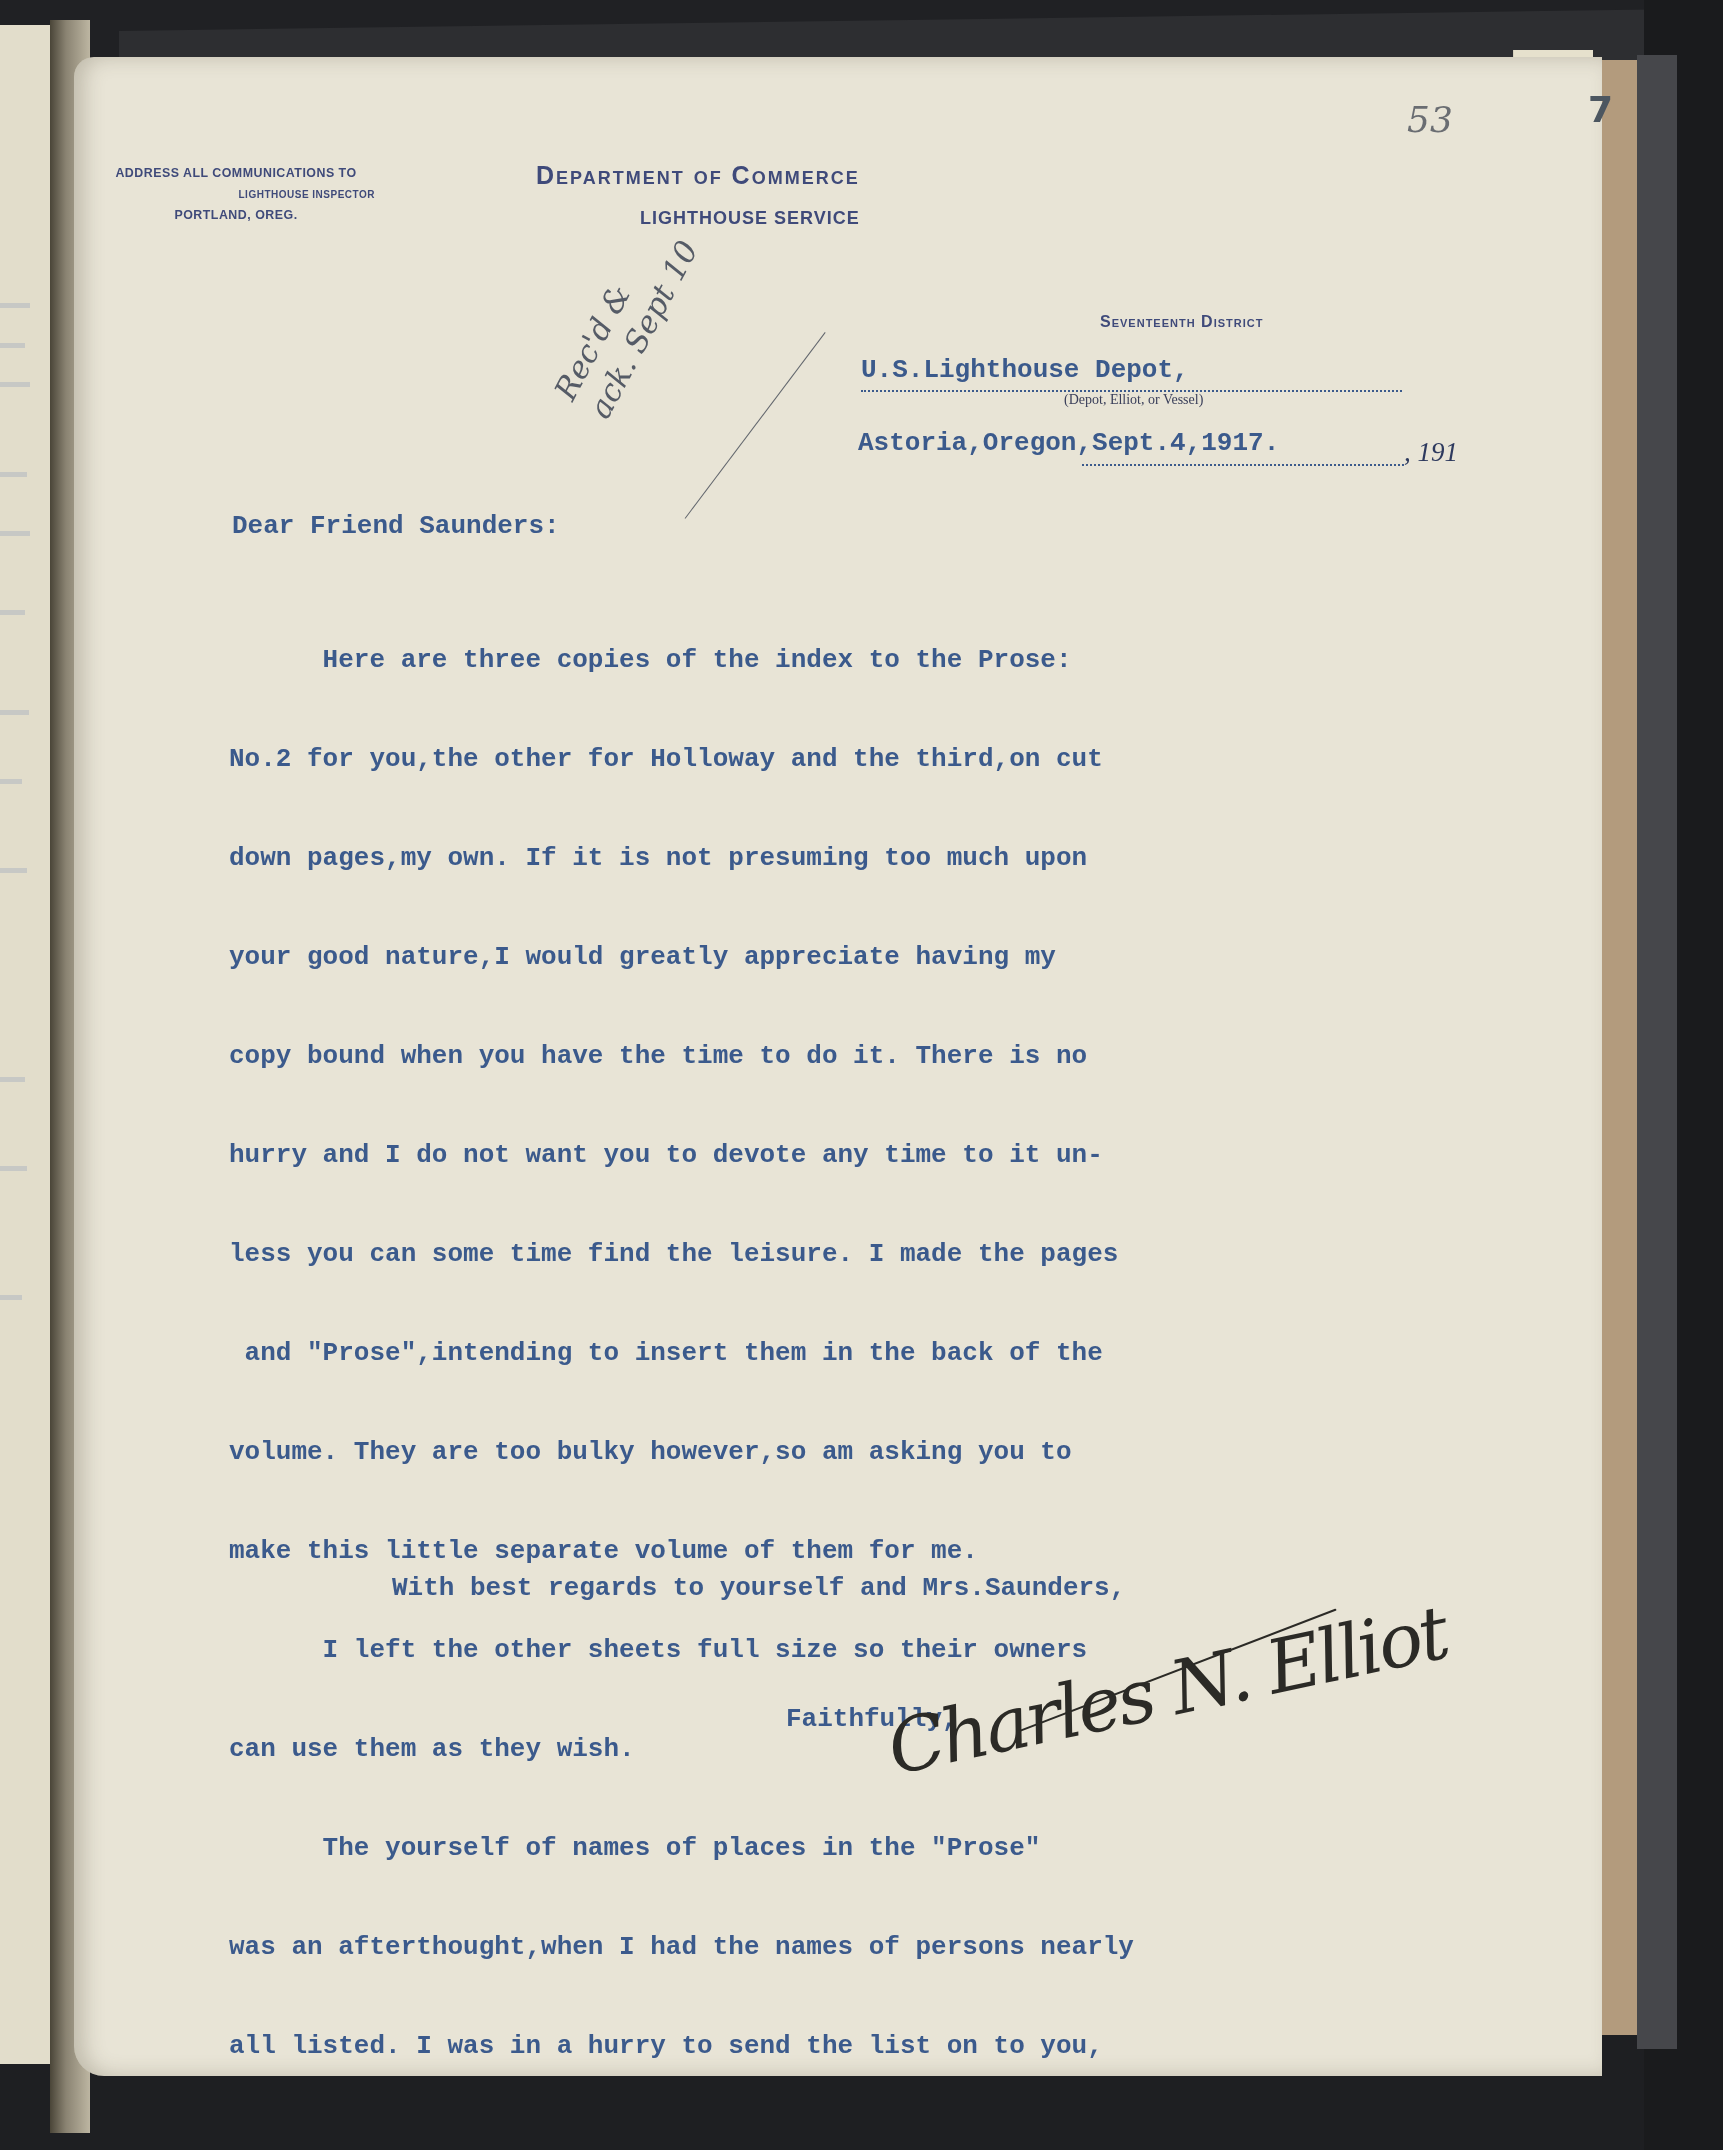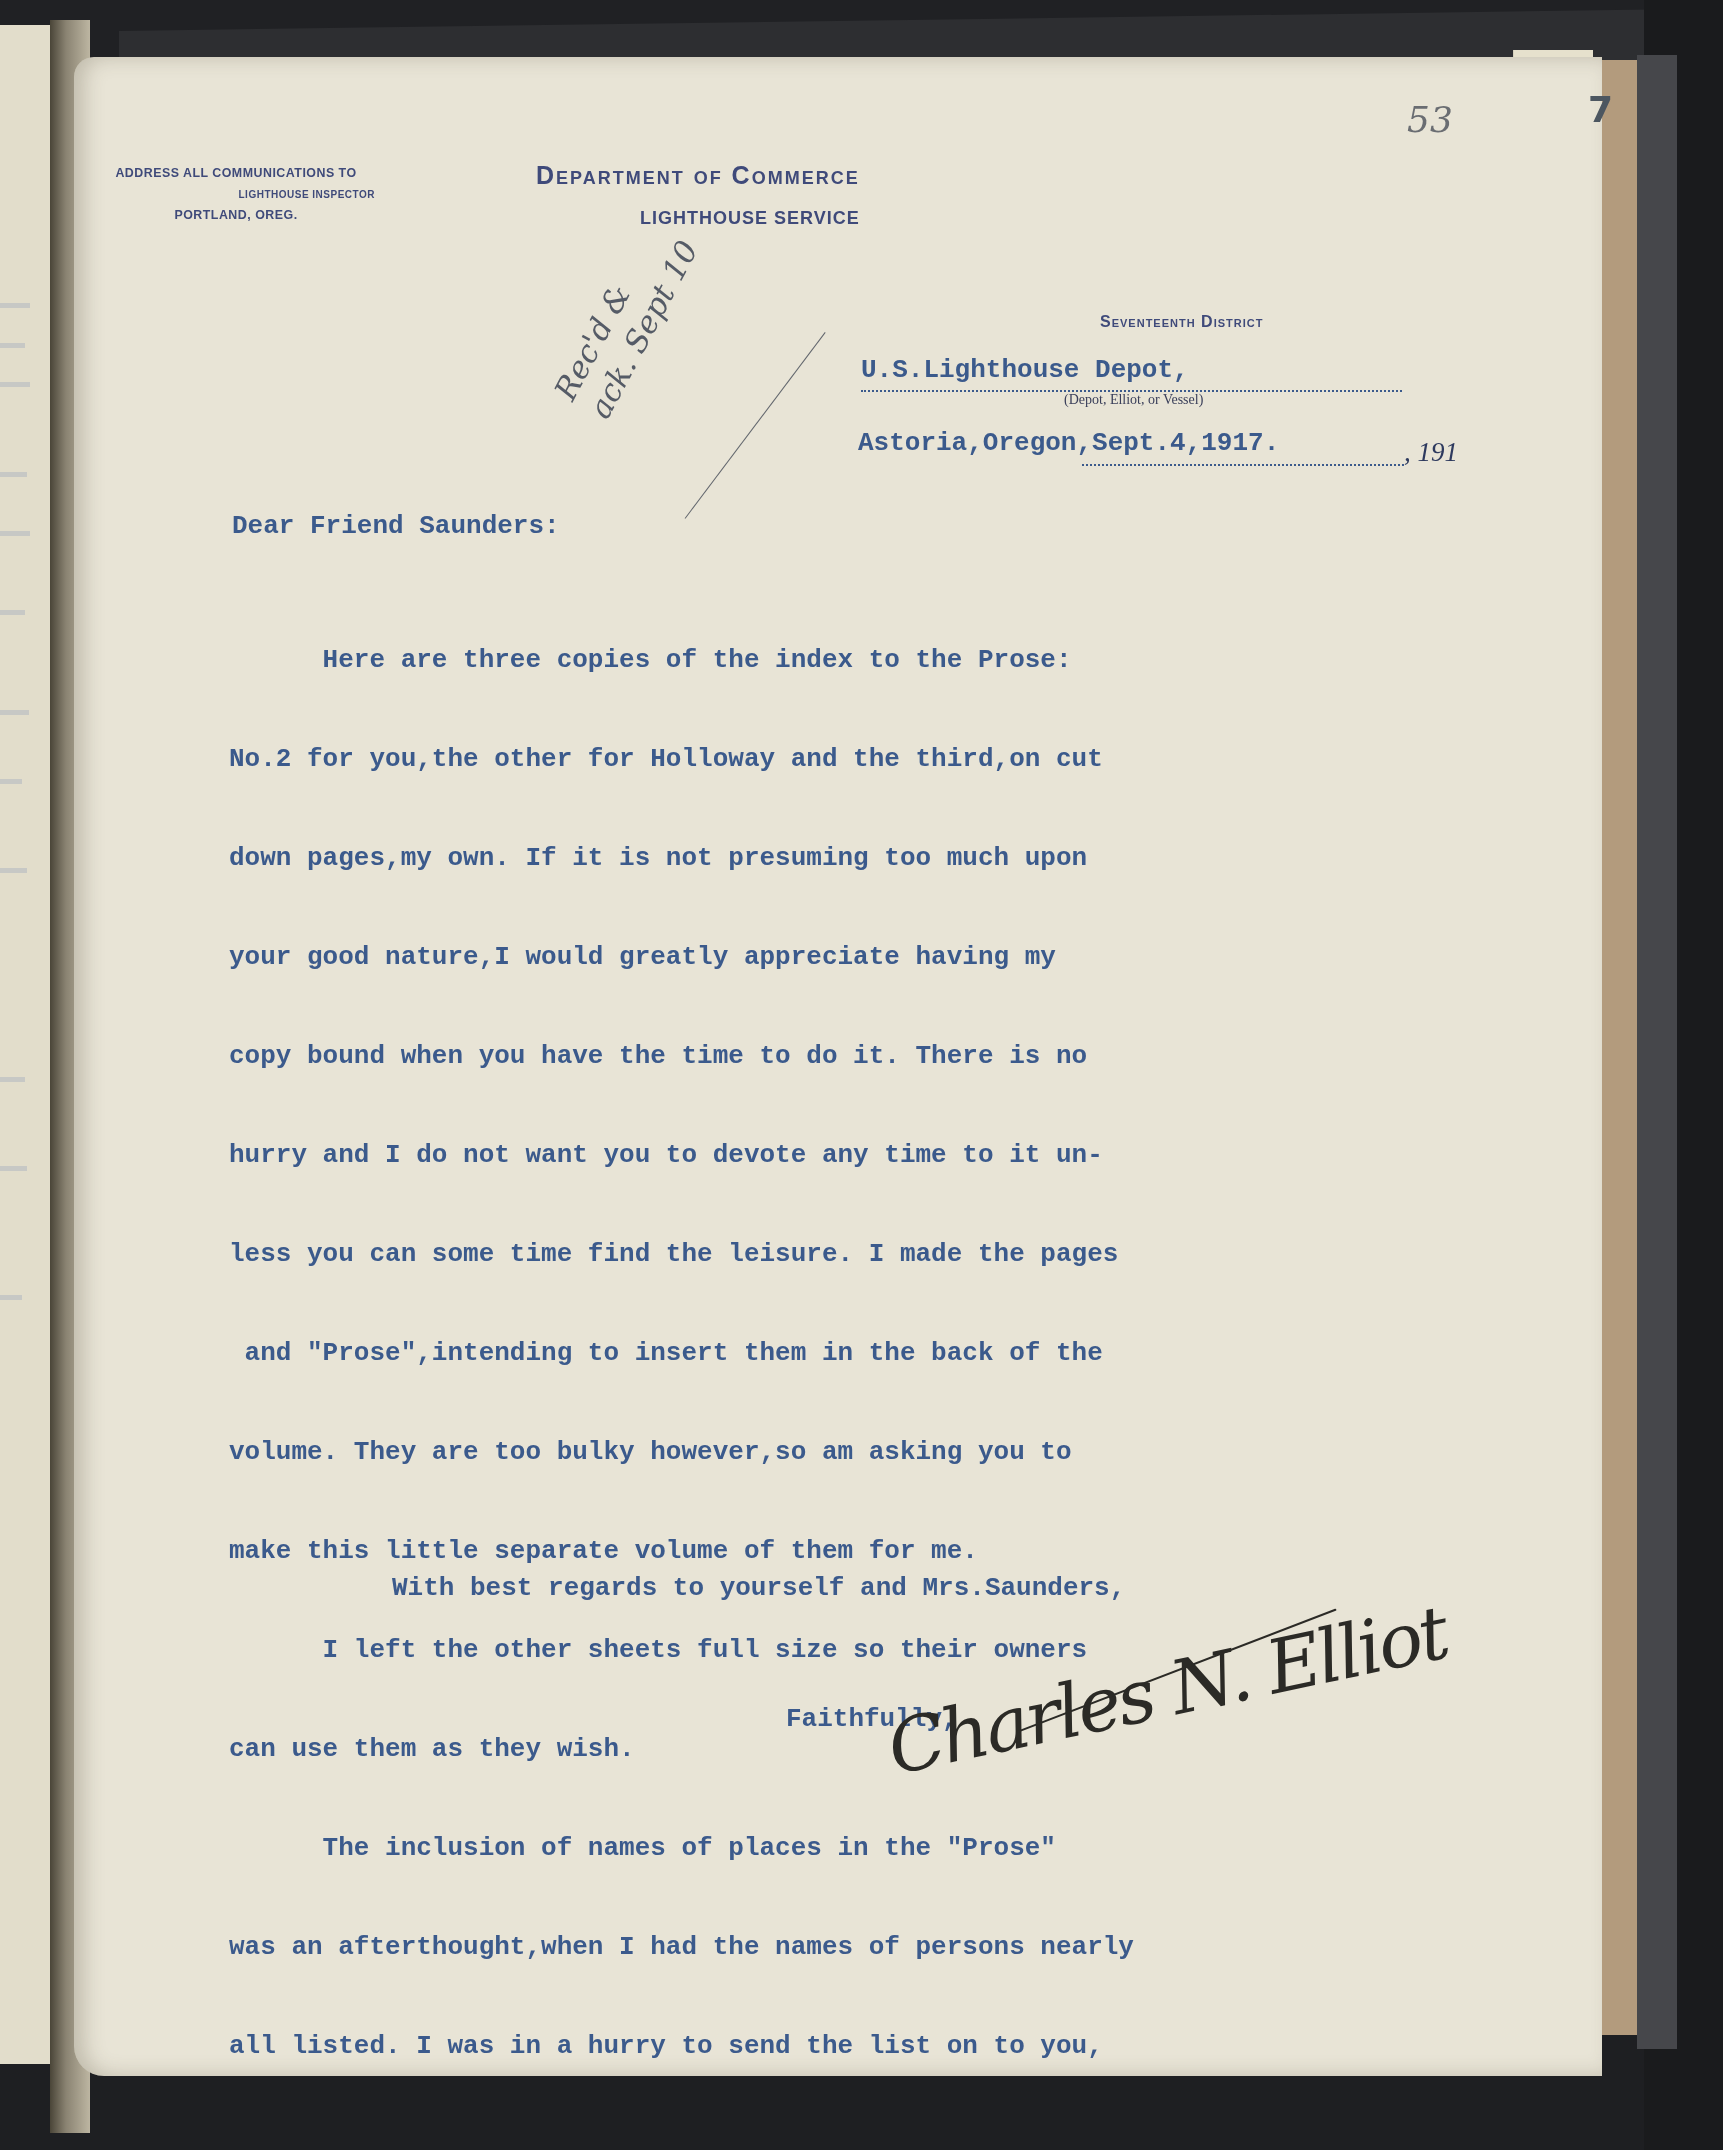--- a/index.html
+++ b/index.html
@@ -188,21 +188,21 @@
   <span class="line">down pages,my own. If it is not presuming too much upon</span>
   <span class="line">your good nature,I would greatly appreciate having my</span>
   <span class="line">copy bound when you have the time to do it. There is no</span>
   <span class="line">hurry and I do not want you to devote any time to it un-</span>
   <span class="line">less you can some time find the leisure. I made the pages</span>
   <span class="line"> and "Prose",intending to insert them in the back of the</span>
   <span class="line">volume. They are too bulky however,so am asking you to</span>
   <span class="line">make this little separate volume of them for me.</span>
   <span class="line">      I left the other sheets full size so their owners</span>
   <span class="line">can use them as they wish.</span>
-  <span class="line">      The inclusion of names of places in the "Prose"</span>
+  <span class="line">      The yourself of names of places in the "Prose"</span>
   <span class="line">was an afterthought,when I had the names of persons nearly</span>
   <span class="line">all listed. I was in a hurry to send the list on to you,</span>
   
   
   
   
   
   
   
   

